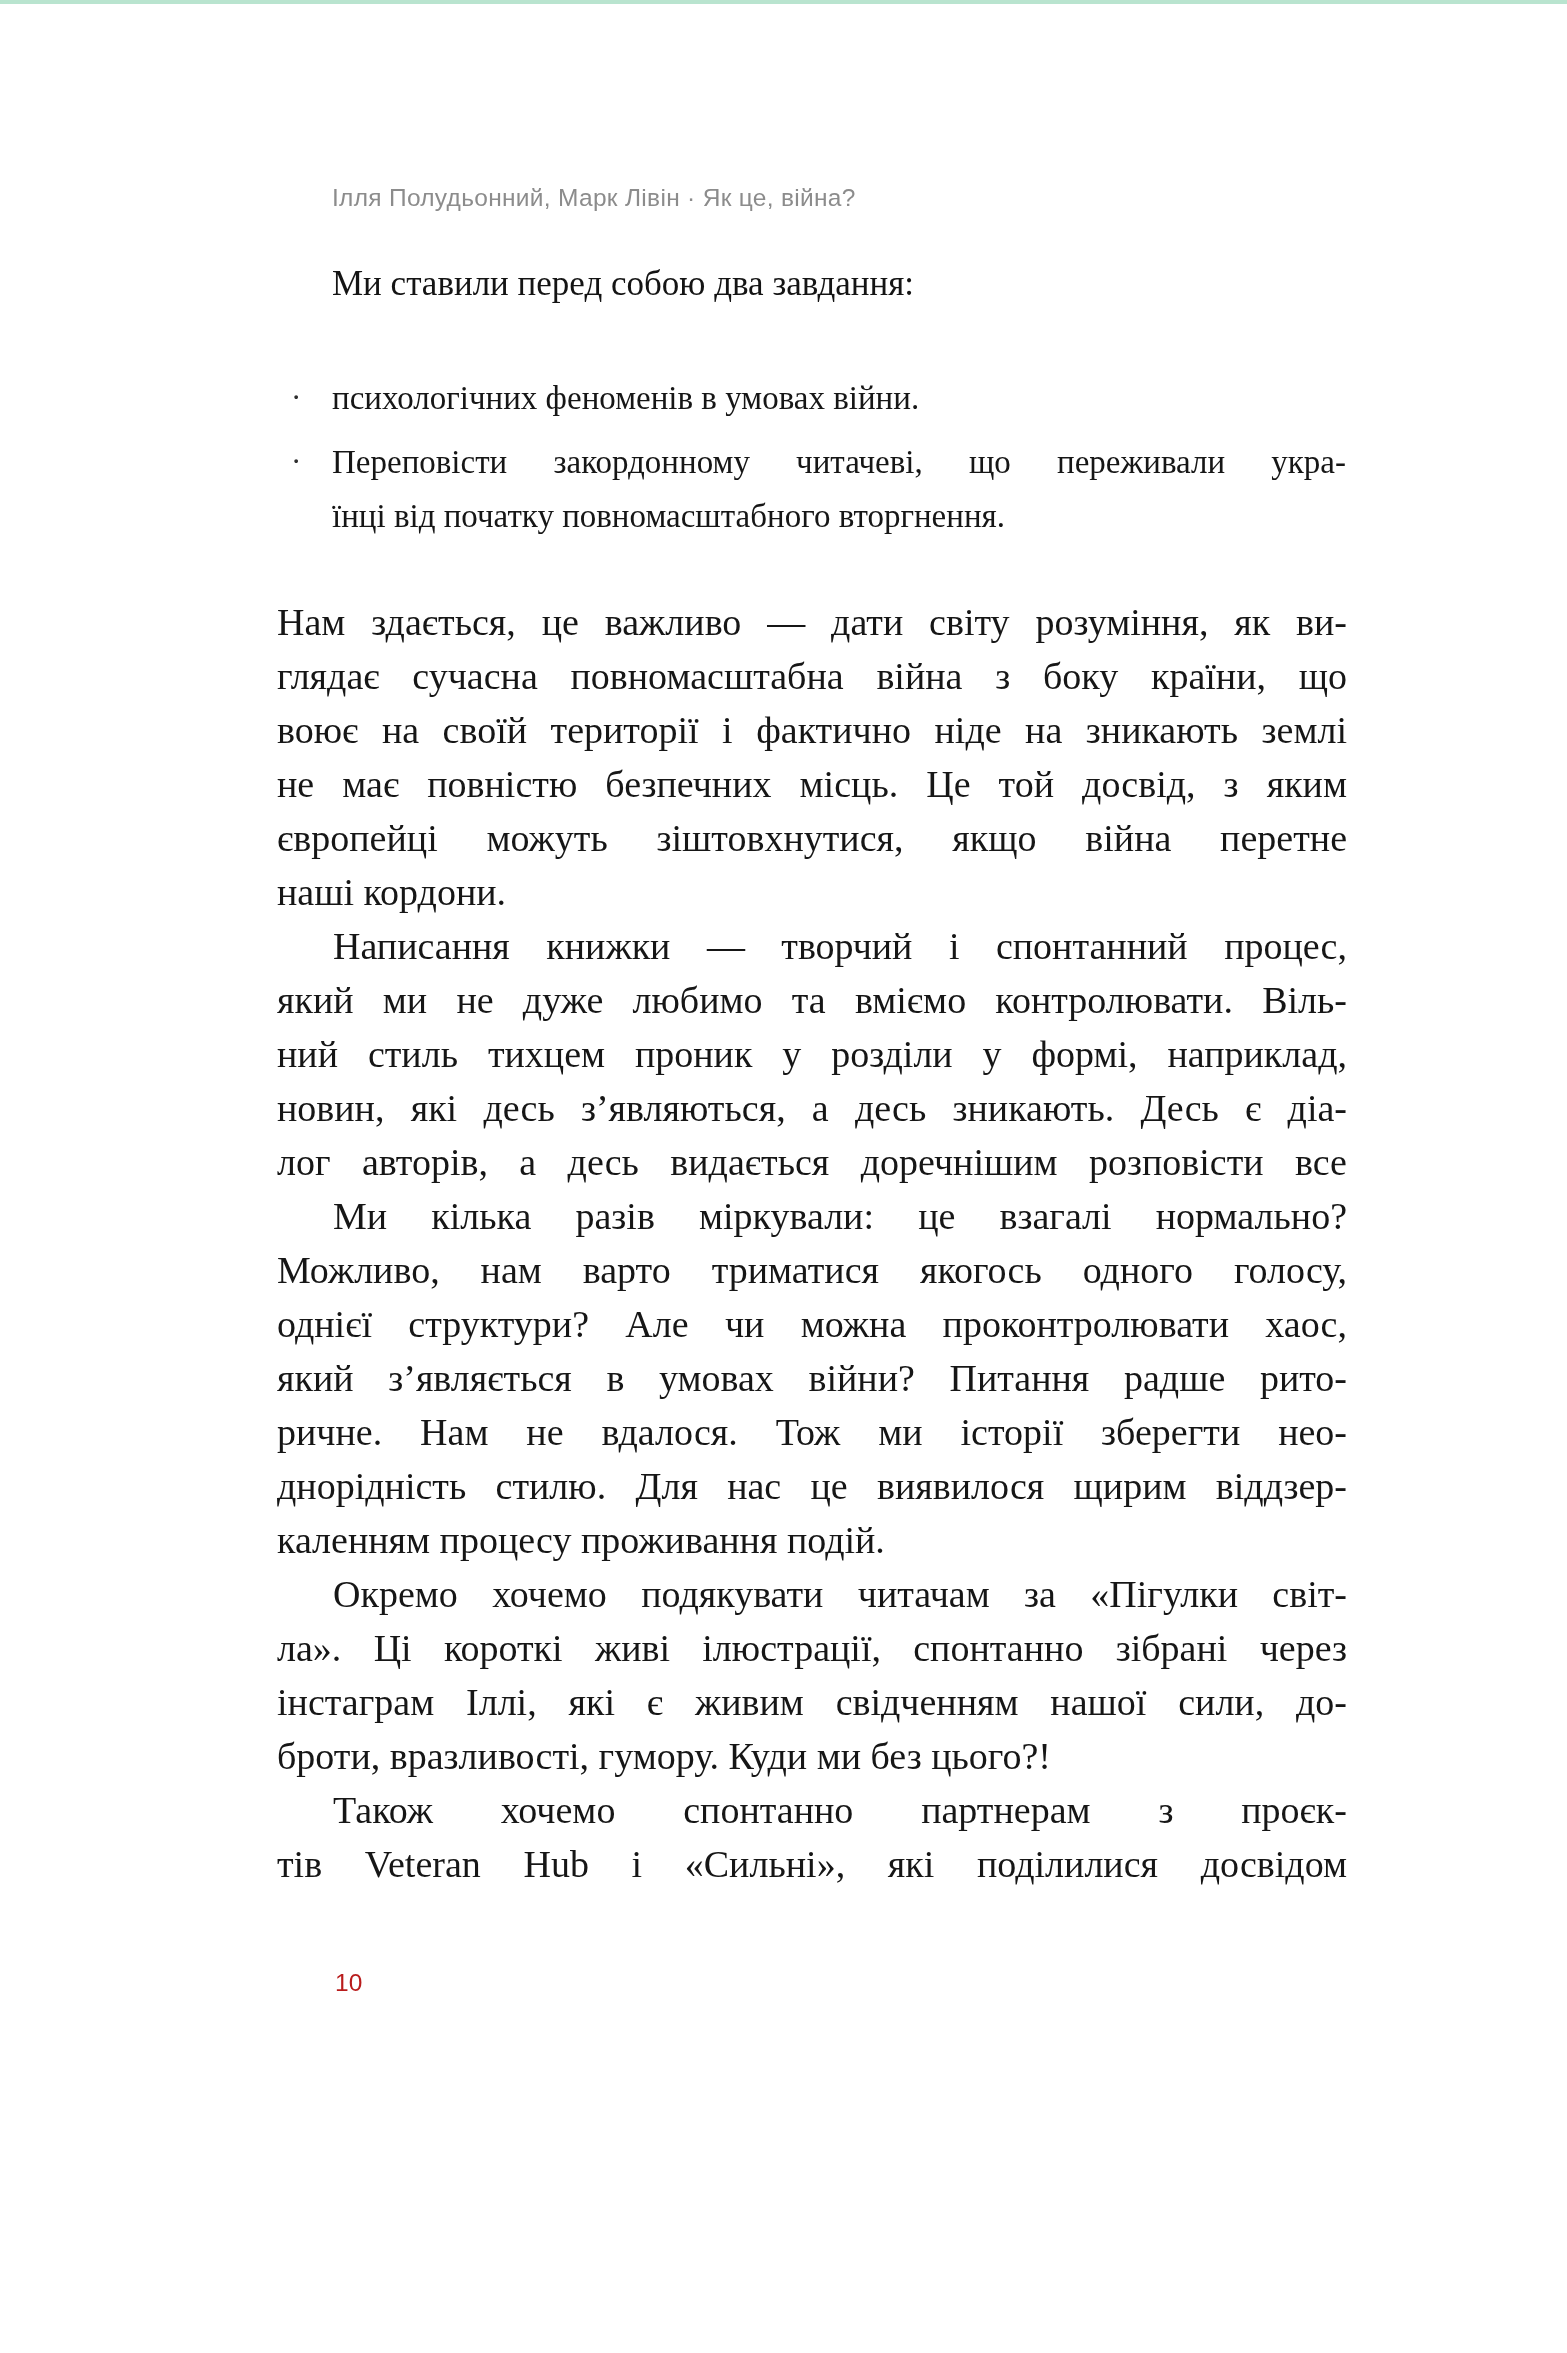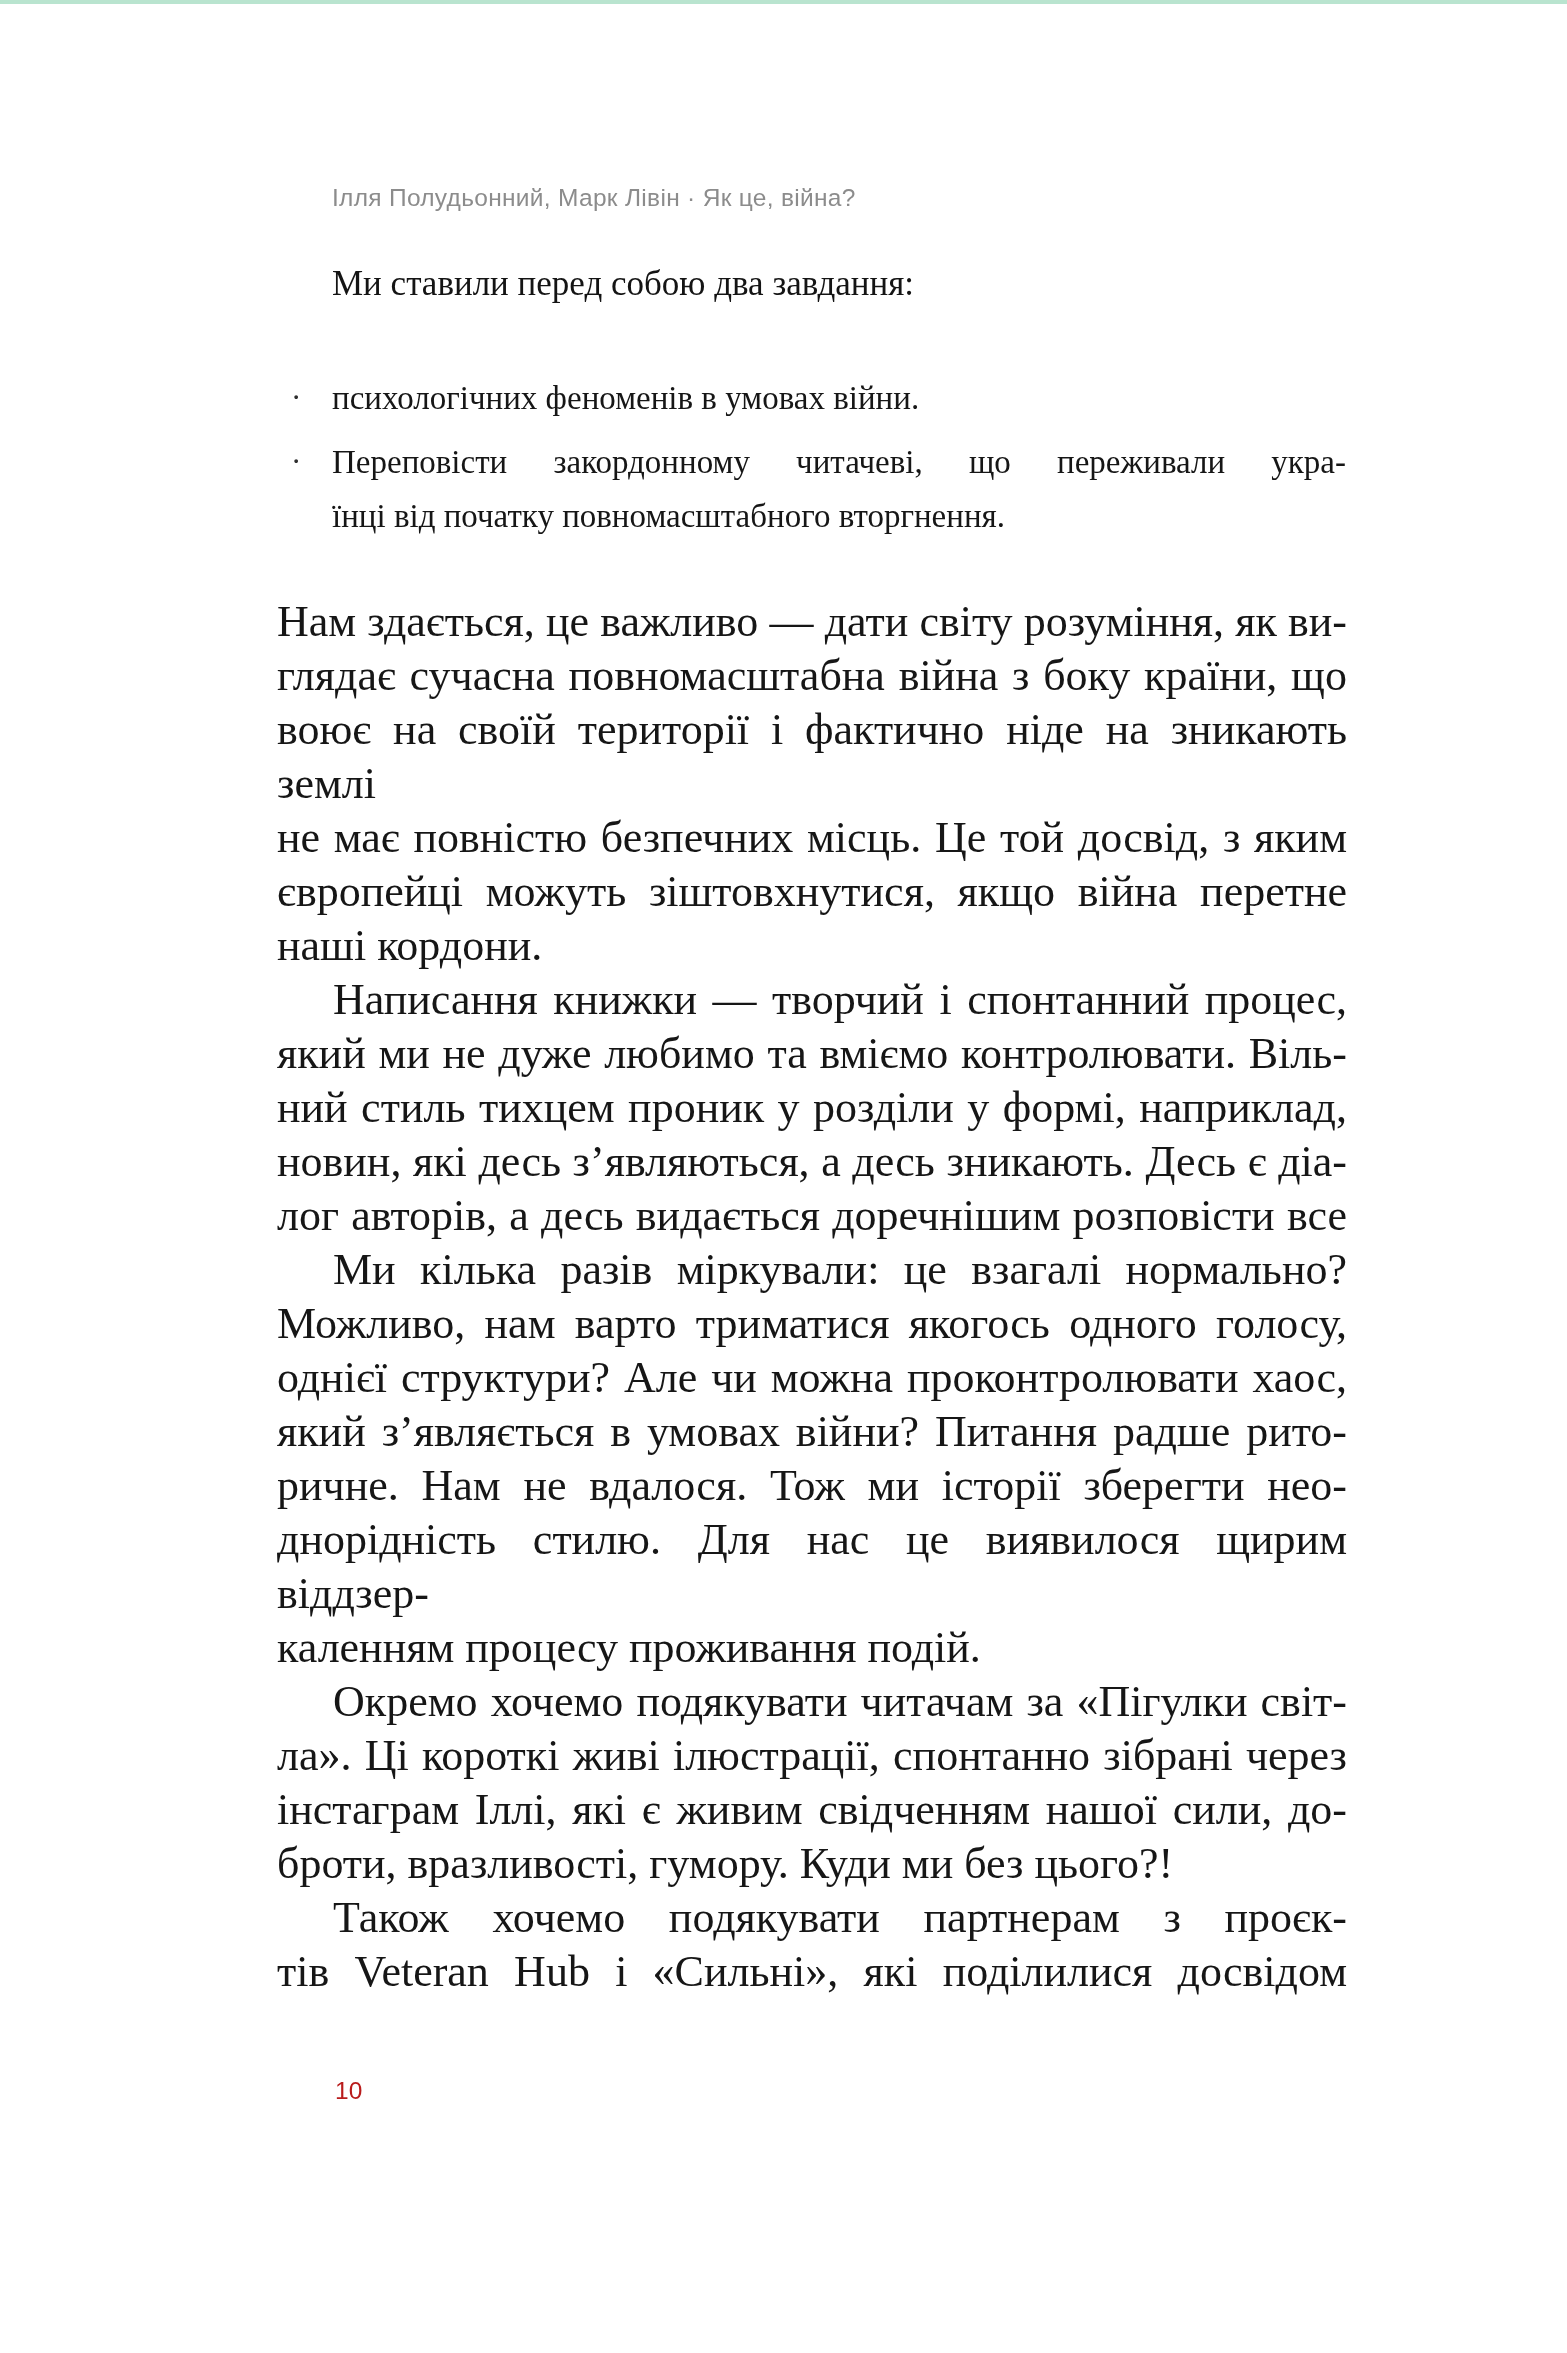--- a/index.html
+++ b/index.html
@@ -49,21 +49,21 @@
     line-height: 54px;
     text-align: justify;
     text-align-last: justify;
     white-space: normal;
   }
   .line.lastline { text-align-last: left; }
   .line.indent { text-indent: 56px; }
   #paragraphs {
     margin: 52px 0 0 277px;
     width: 1070px;
-    font-size: 44px;
+    font-size: 38px;
   }
   #page-number {
     margin: 78px 0 0 335px;
     font-family: "Liberation Sans", "DejaVu Sans", sans-serif;
     font-size: 24.5px;
     color: #b91c1c;
   }
 </style>
 </head>
 <body>
@@ -111,19 +111,19 @@
       <div class="line">днорідність стилю. Для нас це виявилося щирим віддзер-</div>
       <div class="line lastline">каленням процесу проживання подій.</div>
     </div>
     <div class="para">
       <div class="line indent">Окремо хочемо подякувати читачам за «Пігулки світ-</div>
       <div class="line">ла». Ці короткі живі ілюстрації, спонтанно зібрані через</div>
       <div class="line">інстаграм Іллі, які є живим свідченням нашої сили, до-</div>
       <div class="line lastline">броти, вразливості, гумору. Куди ми без цього?!</div>
     </div>
     <div class="para">
-      <div class="line indent">Також хочемо подякувати партнерам з проєк-</div>
+      <div class="line indent">Також хочемо спонтанно партнерам з проєк-</div>
       <div class="line">тів Veteran Hub і «Сильні», які поділилися досвідом</div>
     </div>
   </div>
 
 <div id="page-number">10</div>
 
 
 </body></html>

